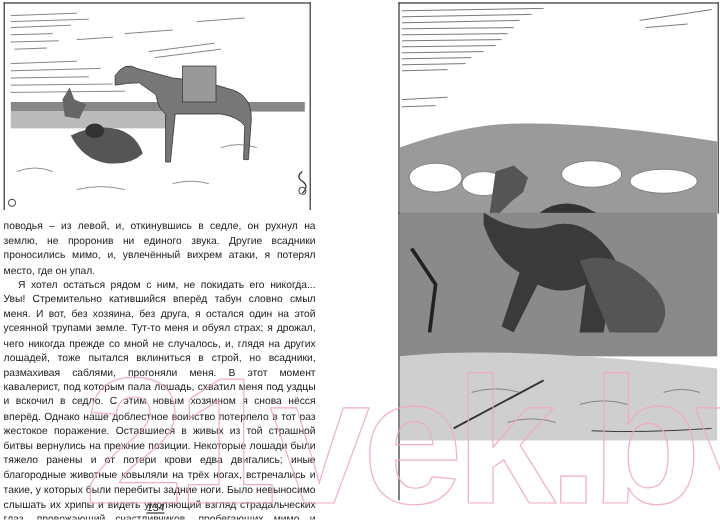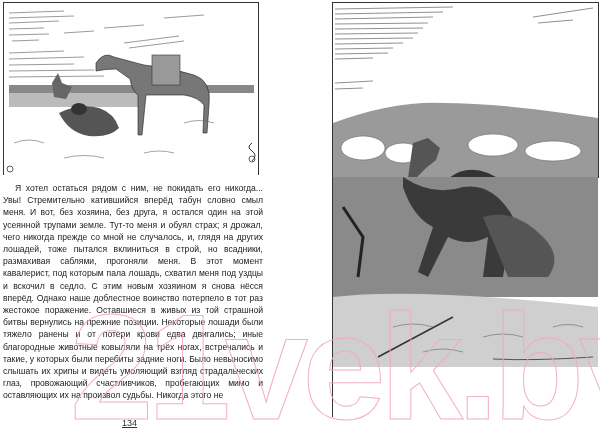--- a/index.html
+++ b/index.html
@@ -62,20 +62,21 @@
           <path d="M180 120 q15 -5 30 0"></path>
       </g>
 
       <circle cx="6" cy="166" r="3" fill="none" stroke="#333" stroke-width="0.8"></circle>
       <path d="M248 140 q-6 4 0 8 q6 4 0 10" fill="none" stroke="#333" stroke-width="1"></path>
       <circle cx="248" cy="156" r="3" fill="none" stroke="#333" stroke-width="0.8"></circle>
     </svg>
   </div>
 
   <div class="text-block">
+    <p>поводья – из левой, и, откинувшись в седле, он рухнул на землю, не проронив ни единого звука. Другие всадники проносились мимо, и, увлечённый вихрем атаки, я потерял место, где он упал.</p>
     <p class="indent">Я хотел остаться рядом с ним, не покидать его никогда... Увы! Стремительно катившийся вперёд табун словно смыл меня. И вот, без хозяина, без друга, я остался один на этой усеянной трупами земле. Тут-то меня и обуял страх; я дрожал, чего никогда прежде со мной не случалось, и, глядя на других лошадей, тоже пытался вклиниться в строй, но всадники, размахивая саблями, прогоняли меня. В этот момент кавалерист, под которым пала лошадь, схватил меня под уздцы и вскочил в седло. С этим новым хозяином я снова нёсся вперёд. Однако наше доблестное воинство потерпело в тот раз жестокое поражение. Оставшиеся в живых из той страшной битвы вернулись на прежние позиции. Некоторые лошади были тяжело ранены и от потери крови едва двигались; иные благородные животные ковыляли на трёх ногах, встречались и такие, у которых были перебиты задние ноги. Было невыносимо слышать их хрипы и видеть умоляющий взгляд страдальческих глаз, провожающий счастливчиков, пробегающих мимо и оставляющих их на произвол судьбы. Никогда этого не</p>
   </div>
 
   <div class="page-num">134</div>
 </div>
 
 <div class="page-right">
   <div class="illus-right">
     <svg width="265" height="175" viewBox="0 0 265 175">
       <g stroke="#444" stroke-width="0.6">

